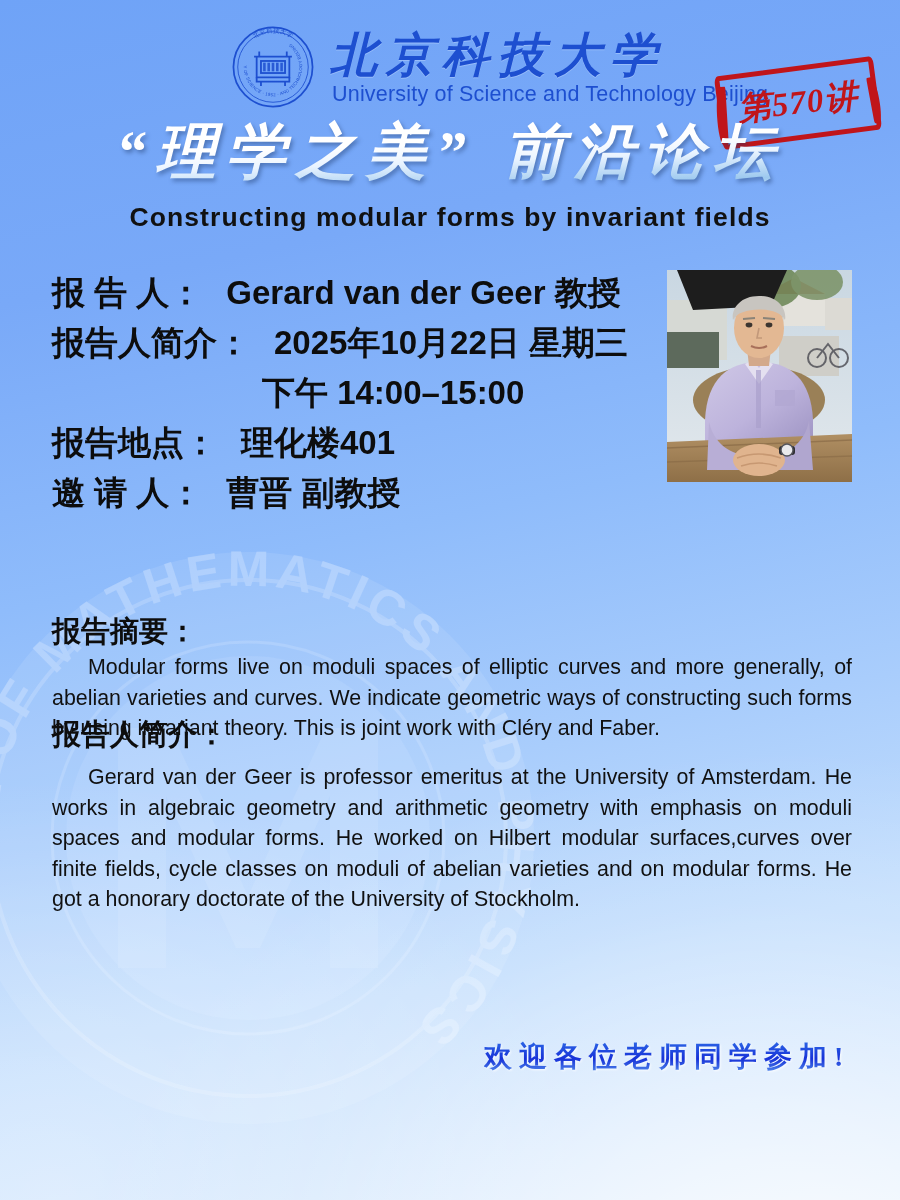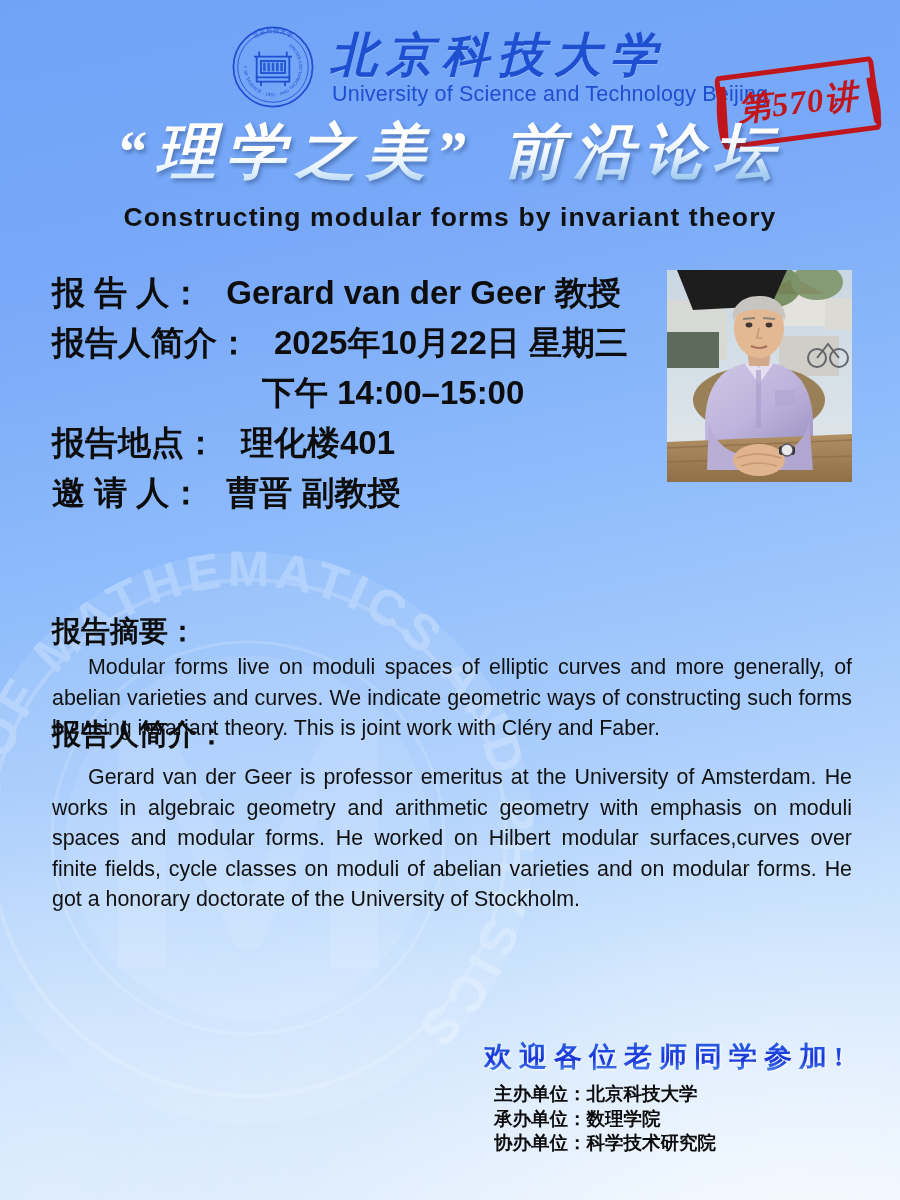--- a/index.html
+++ b/index.html
@@ -296,21 +296,21 @@
     <div class="stamp">
       <div class="frame"></div>
       <div class="txt">第570讲</div>
     </div>
   </div>
 
   <div class="forum-title">
     <span class="seg">“理学之美”</span><span class="gap"></span><span class="seg">前沿论坛</span>
   </div>
 
-  <div class="subtitle">Constructing modular forms by invariant theory</div>
+  <div class="subtitle">Constructing modular forms by invariant fields</div>
 
   <div class="photo">
     <svg viewBox="0 0 185 212" xmlns="http://www.w3.org/2000/svg" preserveAspectRatio="xMidYMid slice">
       <defs>
         <linearGradient id="skyg" x1="0" y1="0" x2="0" y2="1">
           <stop offset="0%" stop-color="#c9d7e2"></stop>
           <stop offset="100%" stop-color="#e2e8ec"></stop>
         </linearGradient>
         <linearGradient id="tableg" x1="0" y1="0" x2="0" y2="1">
           <stop offset="0%" stop-color="#b08f63"></stop>
@@ -401,19 +401,14 @@
     </div>
   </div>
 
   <div class="sec-head" id="abstract-head">报告摘要：</div>
   <div class="sec-body" id="abstract-body"><span class="ind"></span><span>Modular forms live on moduli spaces of elliptic curves and more generally, of abelian varieties and curves. We indicate geometric ways of constructing such forms by using invariant theory. This is joint work with Cléry and Faber.</span></div>
 
   <div class="sec-head" id="bio-head">报告人简介：</div>
   <div class="sec-body" id="bio-body"><span class="ind"></span><span>Gerard van der Geer is professor emeritus at the University of Amsterdam. He works in algebraic geometry and arithmetic geometry with emphasis on moduli spaces and modular forms. He worked on Hilbert modular surfaces,curves over finite fields, cycle classes on moduli of abelian varieties and on modular forms. He got a honorary doctorate of the University of Stockholm.</span></div>
 
   <div class="welcome">欢迎各位老师同学参加!</div>
-  <div class="org-list">
-    <div>主办单位：北京科技大学</div>
-    <div>承办单位：数理学院</div>
-    <div>协办单位：科学技术研究院</div>
-  </div>
 
 </div>
 
 </body></html>

